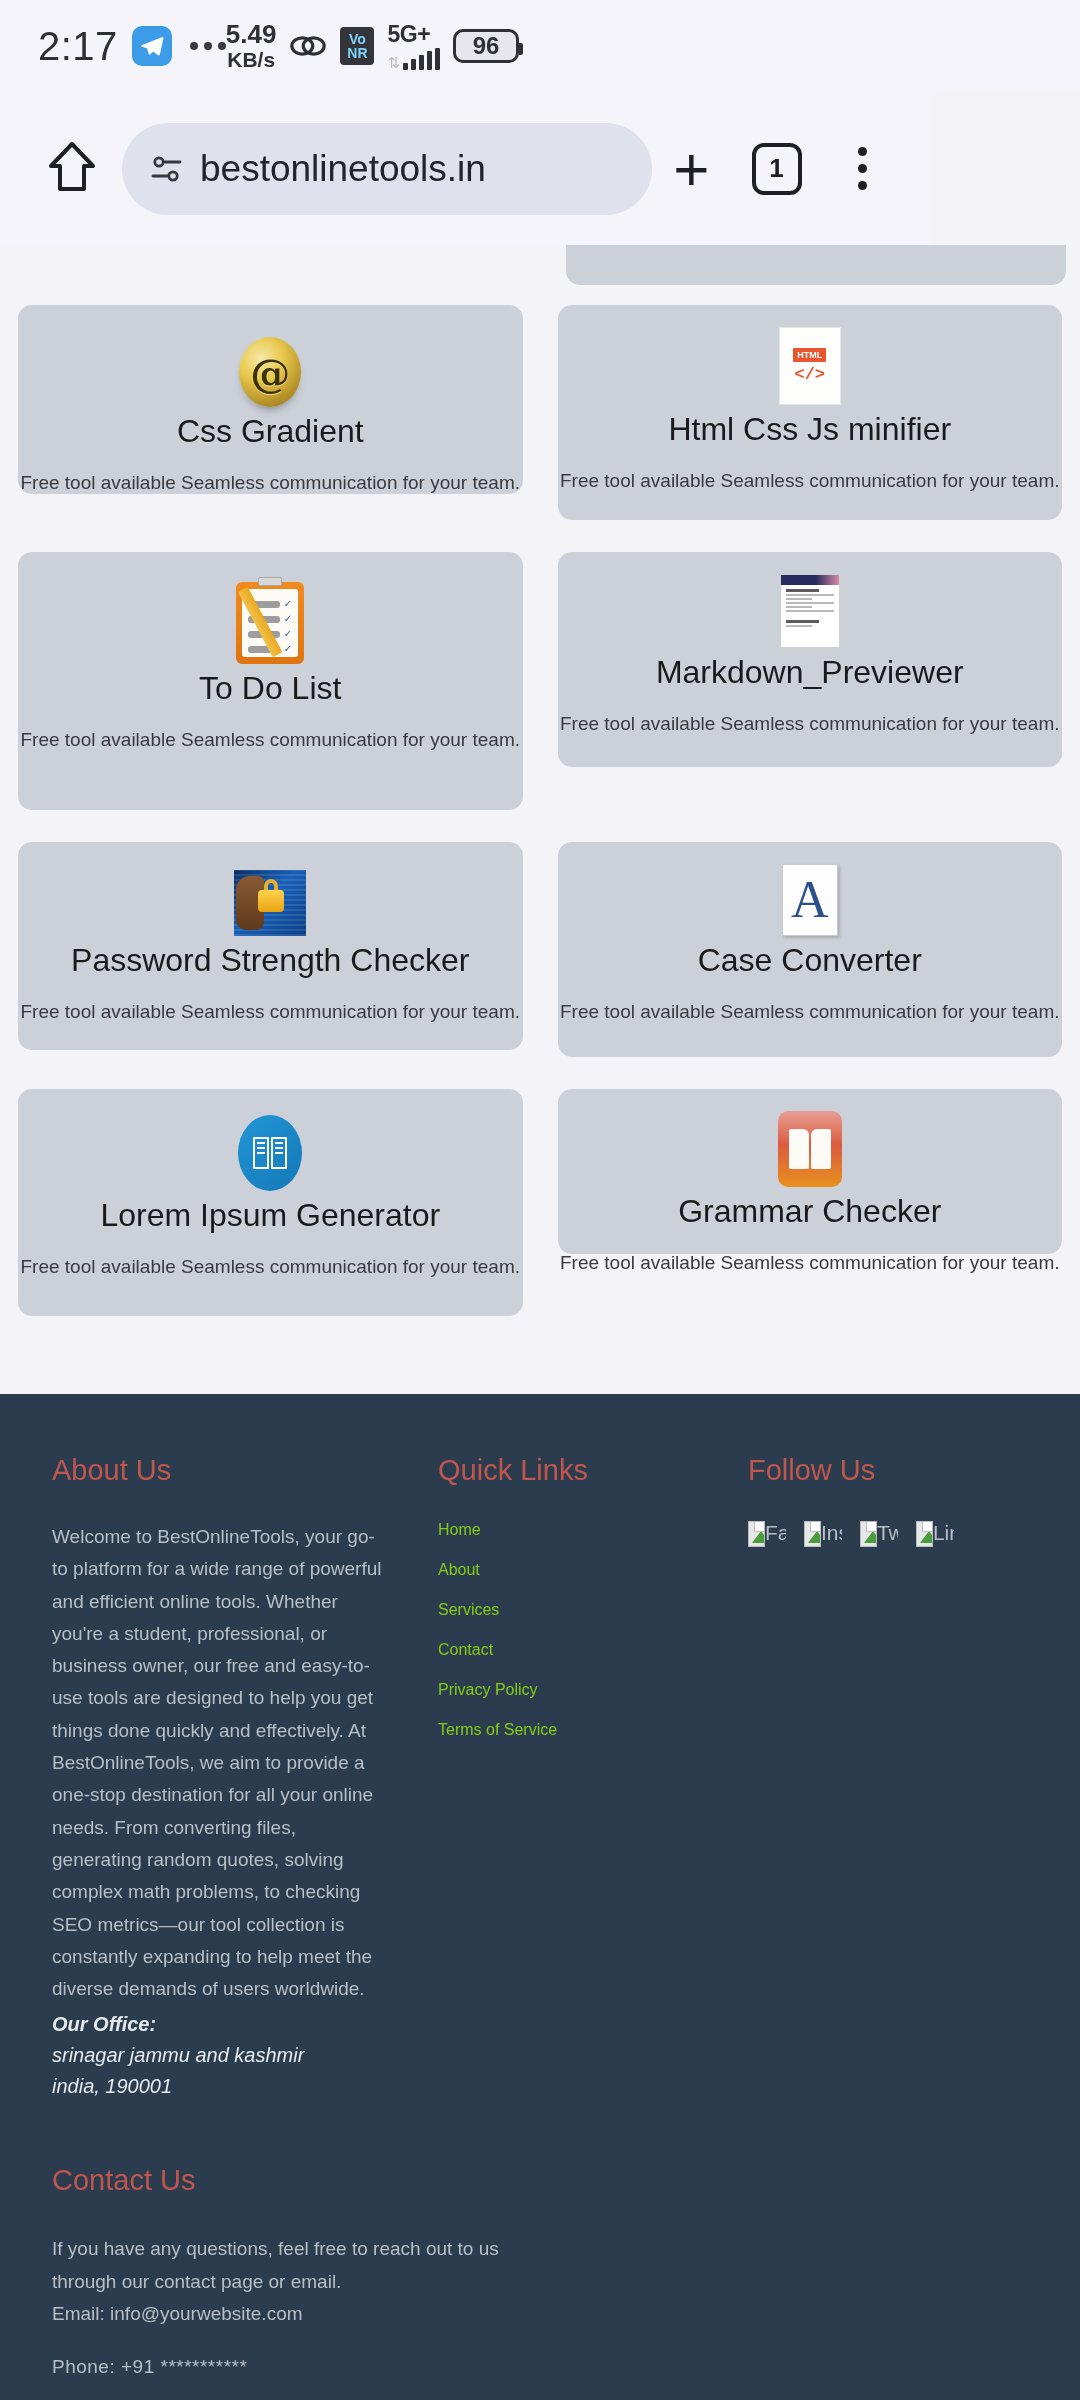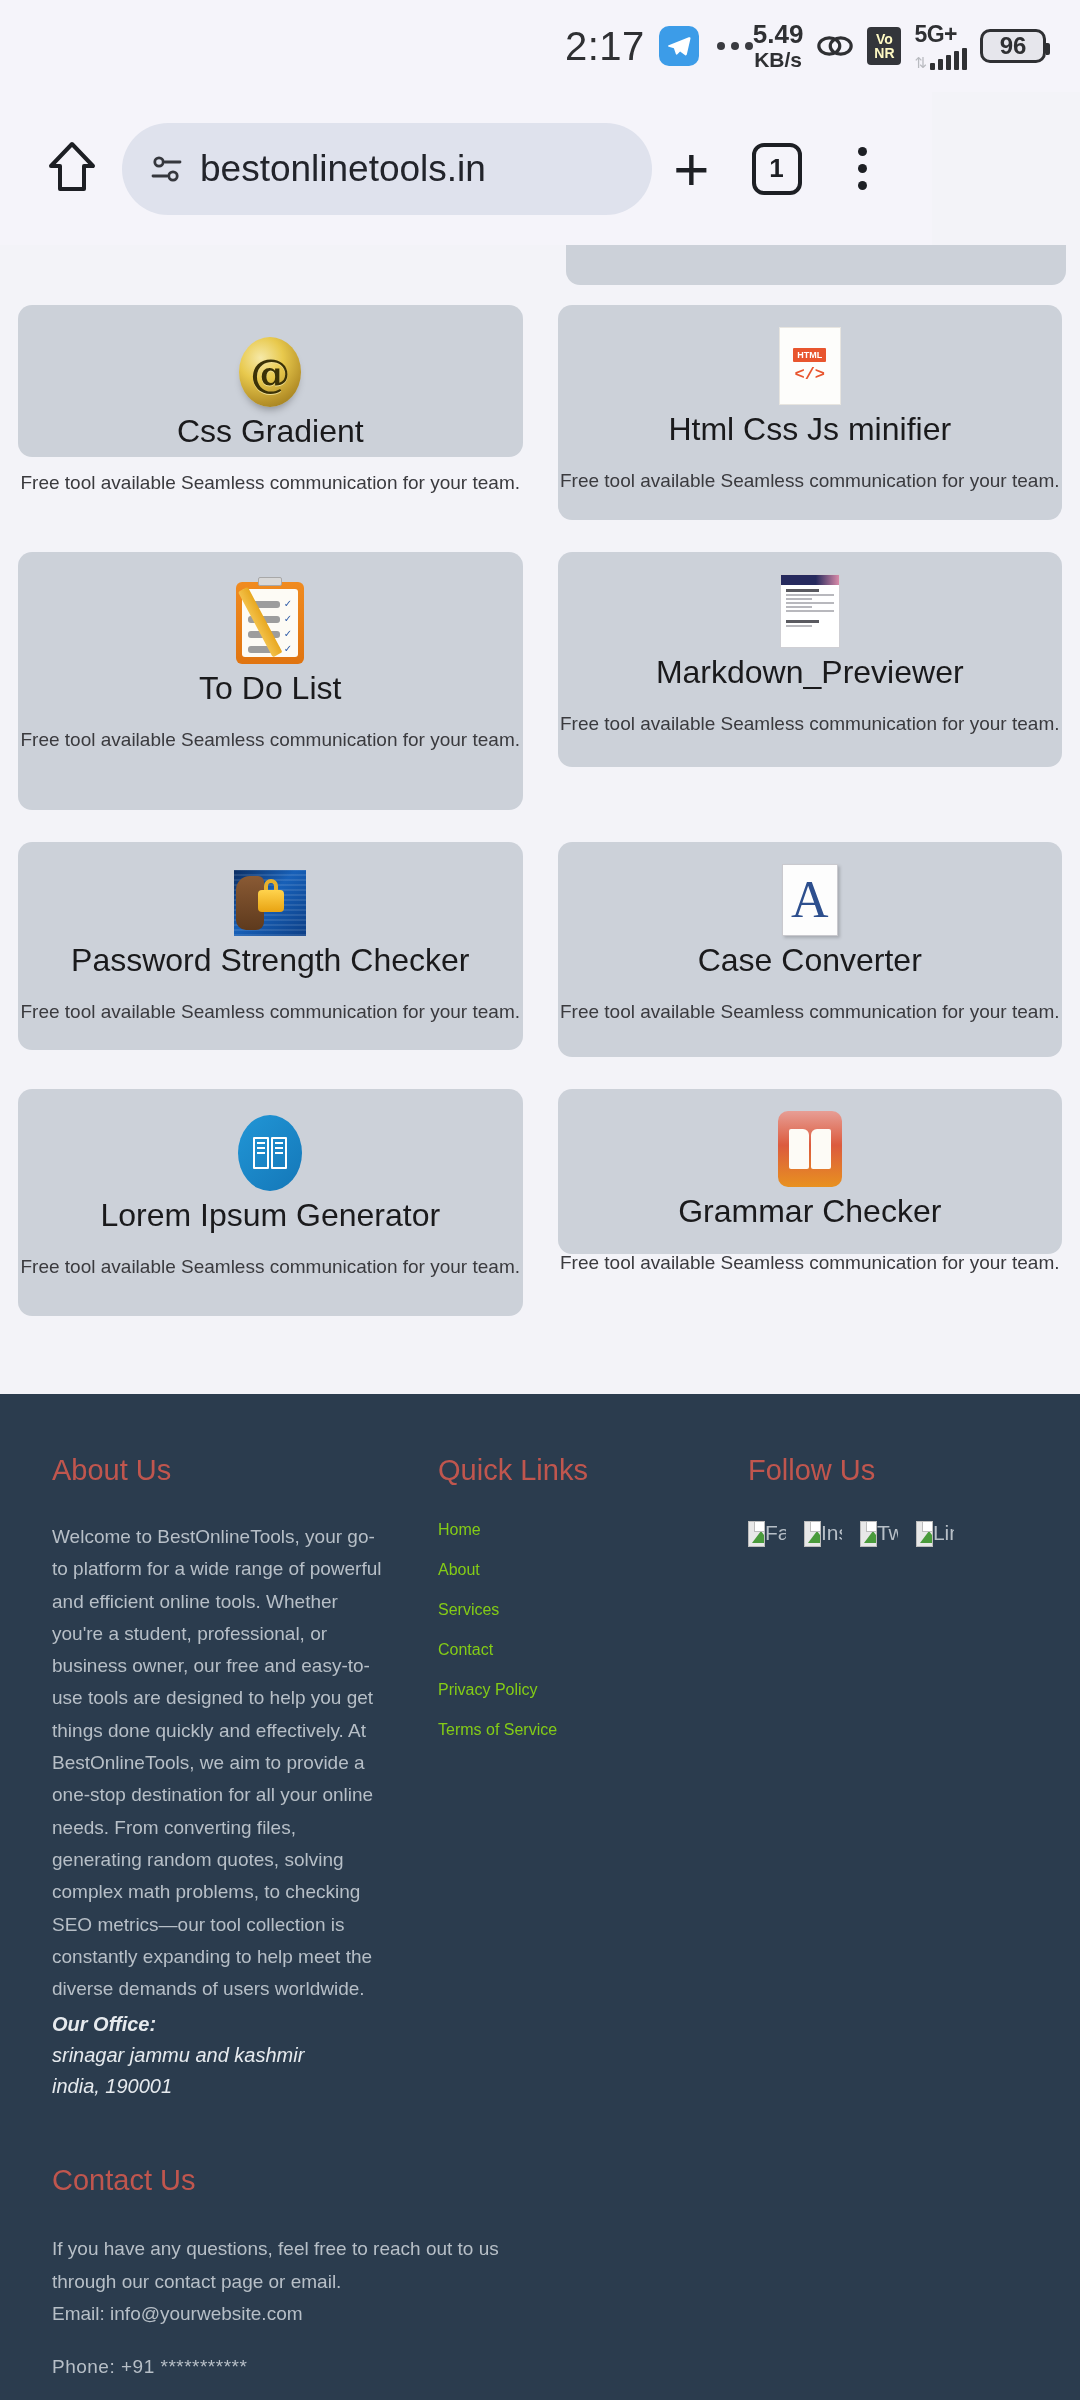--- a/index.html
+++ b/index.html
@@ -8,40 +8,40 @@
     background: #f3f3f8;
     font-family: "Liberation Sans", sans-serif;
     overflow: hidden;
   }
 
   
   .statusbar {
     height: 92px; width: 1080px;
     background: #f5f4fa;
     display: flex; align-items: center;
-    justify-content: flex-end;
+    justify-content: flex-start;
     padding: 0 34px 0 38px;
   }
   .sb-left { display: flex; align-items: center; gap: 14px; }
   .sb-clock { font-size: 40px; color: #2f3033; letter-spacing: .5px; }
   .tg-icon {
     width: 40px; height: 40px; border-radius: 10px; background: #3c9ce8;
     display: flex; align-items: center; justify-content: center;
   }
   .tg-icon svg { width: 26px; height: 26px; }
   .sb-dots { display: flex; gap: 6px; align-items: center; margin-left: 4px; }
   .sb-dots i { width: 8px; height: 8px; border-radius: 50%; background: #3a3b40; display:block; }
 
   .sb-right { display: flex; align-items: center; gap: 13px; }
   .netspeed { text-align: center; line-height: 1.05; color: #2f3033; font-weight: 700; }
   .netspeed .v { font-size: 26px; display:block; }
   .netspeed .u { font-size: 21px; display:block; }
   .link-icon svg { width: 38px; height: 30px; display:block; }
   .vonr {
-    background: #33353a; color: #fef9c3; border-radius: 4px;
+    background: #33353a; color: #7dd3fc; border-radius: 4px;
     font-size: 14px; font-weight: 700; line-height: 1;
     padding: 5px 5px; text-align: center; width: 34px;
   }
   .vonr span { display:block; }
   .sig-wrap { display:flex; flex-direction: column; align-items: flex-start; line-height: 1; }
   .sig-5g { font-size: 23px; font-weight: 700; color: #2f3033; letter-spacing: -.5px; }
   .sig-row { display: flex; align-items: flex-end; gap: 2px; height: 22px; margin-top: 2px; }
   .arrows { font-size: 15px; color: #b9bbc0; line-height: 1; margin-right:1px; }
   .bars { display: flex; align-items: flex-end; gap: 3px; height: 22px; }
   .bars i { display:block; width: 5px; background: #2f3033; border-radius: 1px; }
@@ -309,21 +309,21 @@
 </div>
 
 <div class="page">
 
   <div class="partial-card"></div>
 
   <div class="grid">
 
     <div class="row">
       <div class="col-l">
-        <div class="card" style="height:152px; padding-top:32px;">
+        <div class="card" style="height:189px; padding-top:32px;">
           <div class="card-icon">
               <div class="ic-at"></div>
             </div>
           <div class="card-title">Css Gradient</div>
           <div class="card-desc">Free tool available Seamless communication for your team.</div>
         </div>
       </div>
       <div class="col-r">
         <div class="card" style="height:215px; padding-top:22px;">
           <div class="card-icon">

